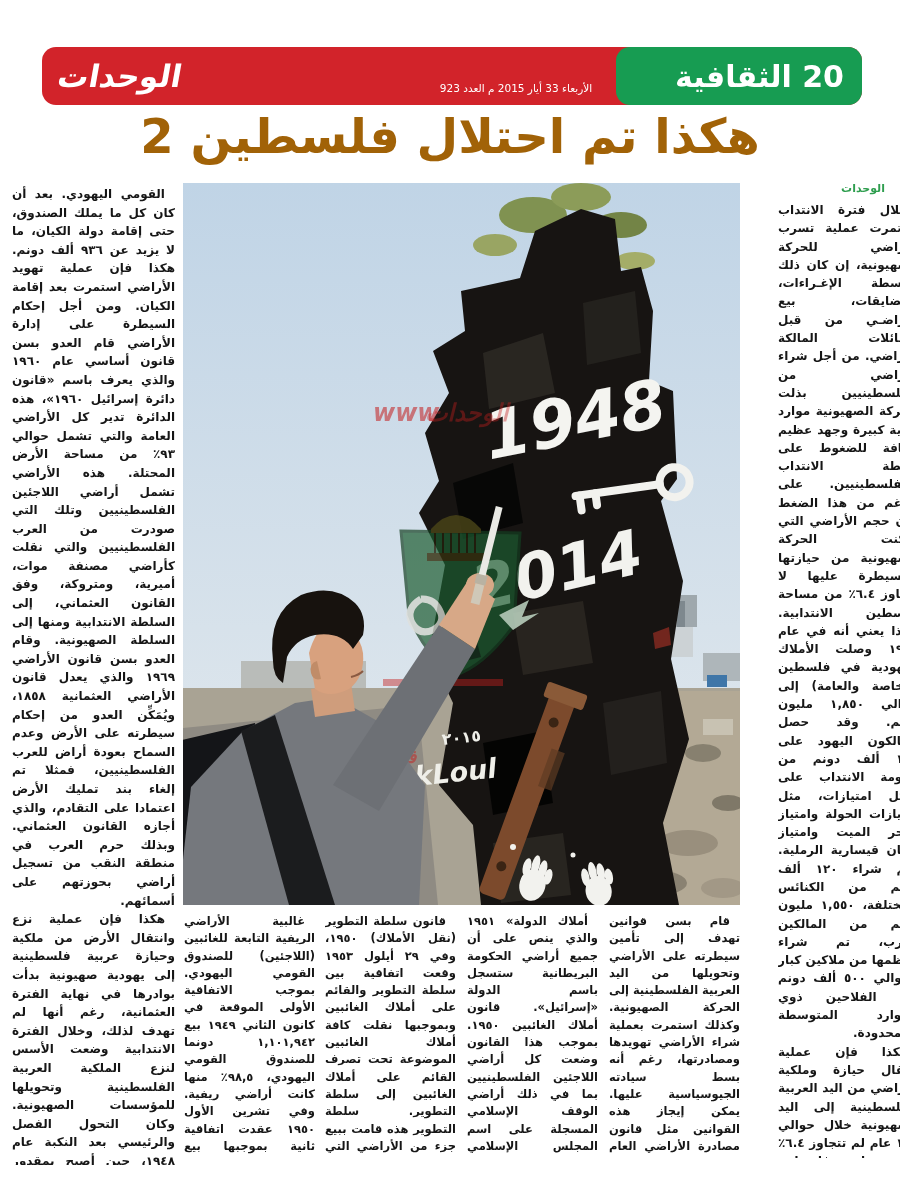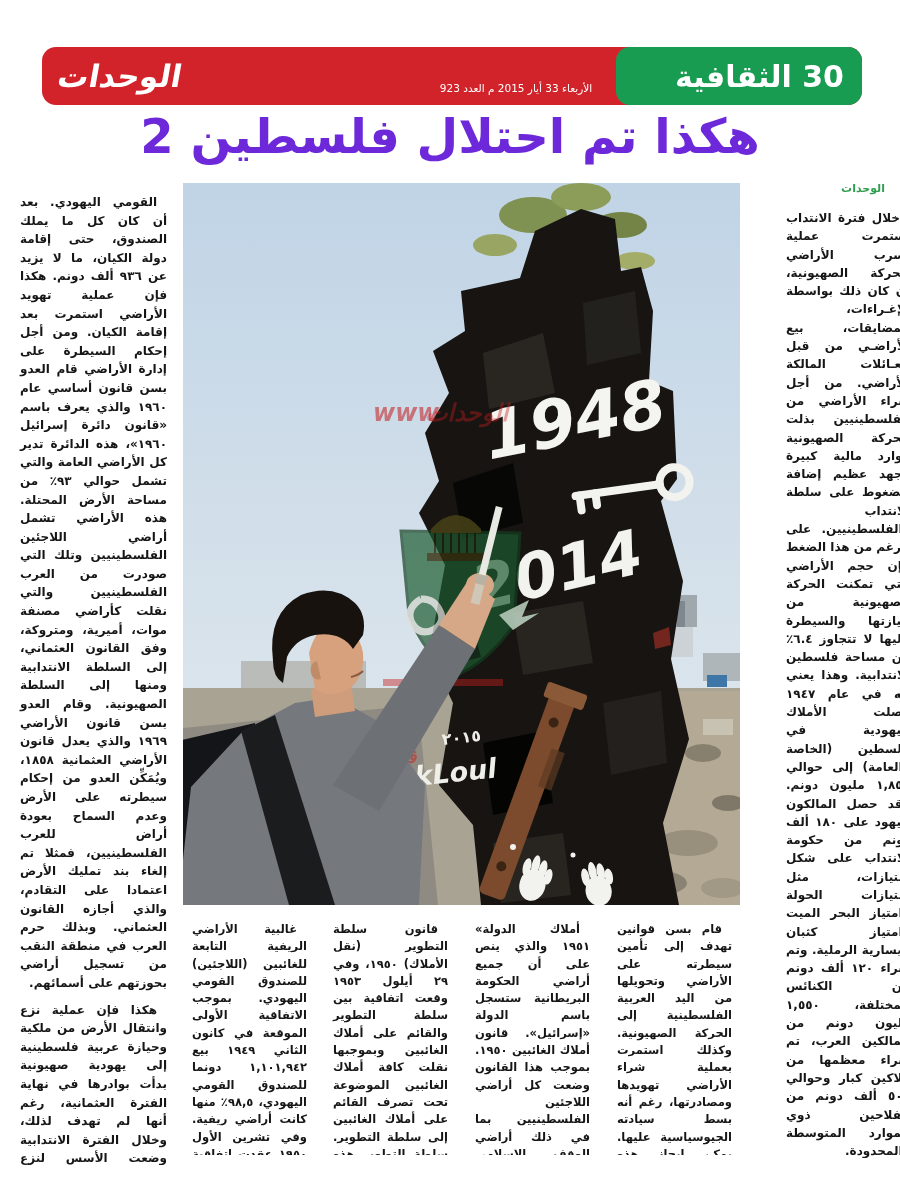--- a/index.html
+++ b/index.html
@@ -14,44 +14,44 @@
               direction:rtl;padding:0 18px;box-sizing:border-box;}
   .section-title{color:#ffffff;font-weight:bold;font-size:30px;white-space:nowrap;}
   .paper-logo{position:absolute;left:58px;top:58px;color:#ffffff;font-weight:bold;
               font-size:31px;}
   .paper-logo span{display:inline-block;transform:skewX(-10deg);}
   .date-line{position:absolute;left:420px;top:82px;width:192px;color:#ffffff;
              font-size:10.5px;direction:rtl;text-align:center;}
 
   
   .headline{position:absolute;left:0;top:108px;width:100%;text-align:center;
-            color:#6d28d9;font-weight:bold;font-size:48px;direction:rtl;line-height:1.2;}
+            color:#a16207;font-weight:bold;font-size:48px;direction:rtl;line-height:1.2;}
 
   
   .byline{position:absolute;left:745px;top:182px;width:140px;color:#2f9e4f;
           font-size:11px;font-weight:bold;direction:rtl;text-align:right;}
   .col{position:absolute;direction:rtl;text-align:justify;font-weight:bold;
        color:#161616;overflow:hidden;}
-  .col p{margin:8px;text-indent:10px;}
+  .col p{margin:0;text-indent:10px;}
   .col-right{left:778px;top:201px;width:140px;height:957px;font-size:12px;line-height:18.3px;}
   .col-left{left:12px;top:185px;width:163px;height:980px;font-size:12px;line-height:18.6px;}
   .bcol{top:913px;height:242px;width:131px;font-size:11.5px;line-height:17.3px;}
   .bcol-4{left:609px;} .bcol-3{left:467px;} .bcol-2{left:325px;} .bcol-1{left:184px;}
 
   
   .photo{position:absolute;left:183px;top:183px;width:557px;height:722px;overflow:hidden;}
 </style>
 </head>
 <body>
 
 <div class="page">
 
   <div class="header-band"></div>
   <div class="header-tab">
-    <span class="section-title">30 الثقافية</span>
+    <span class="section-title">20 الثقافية</span>
   </div>
   <div class="paper-logo">
     <span>الوحدات</span>
   </div>
   <div class="date-line">الأربعاء 33 أيار 2015 م العدد 923</div>
 
   <div class="headline">هكذا تم احتلال فلسطين 2</div>
 
   <div class="byline">الوحدات</div>
   <div class="col col-right">

